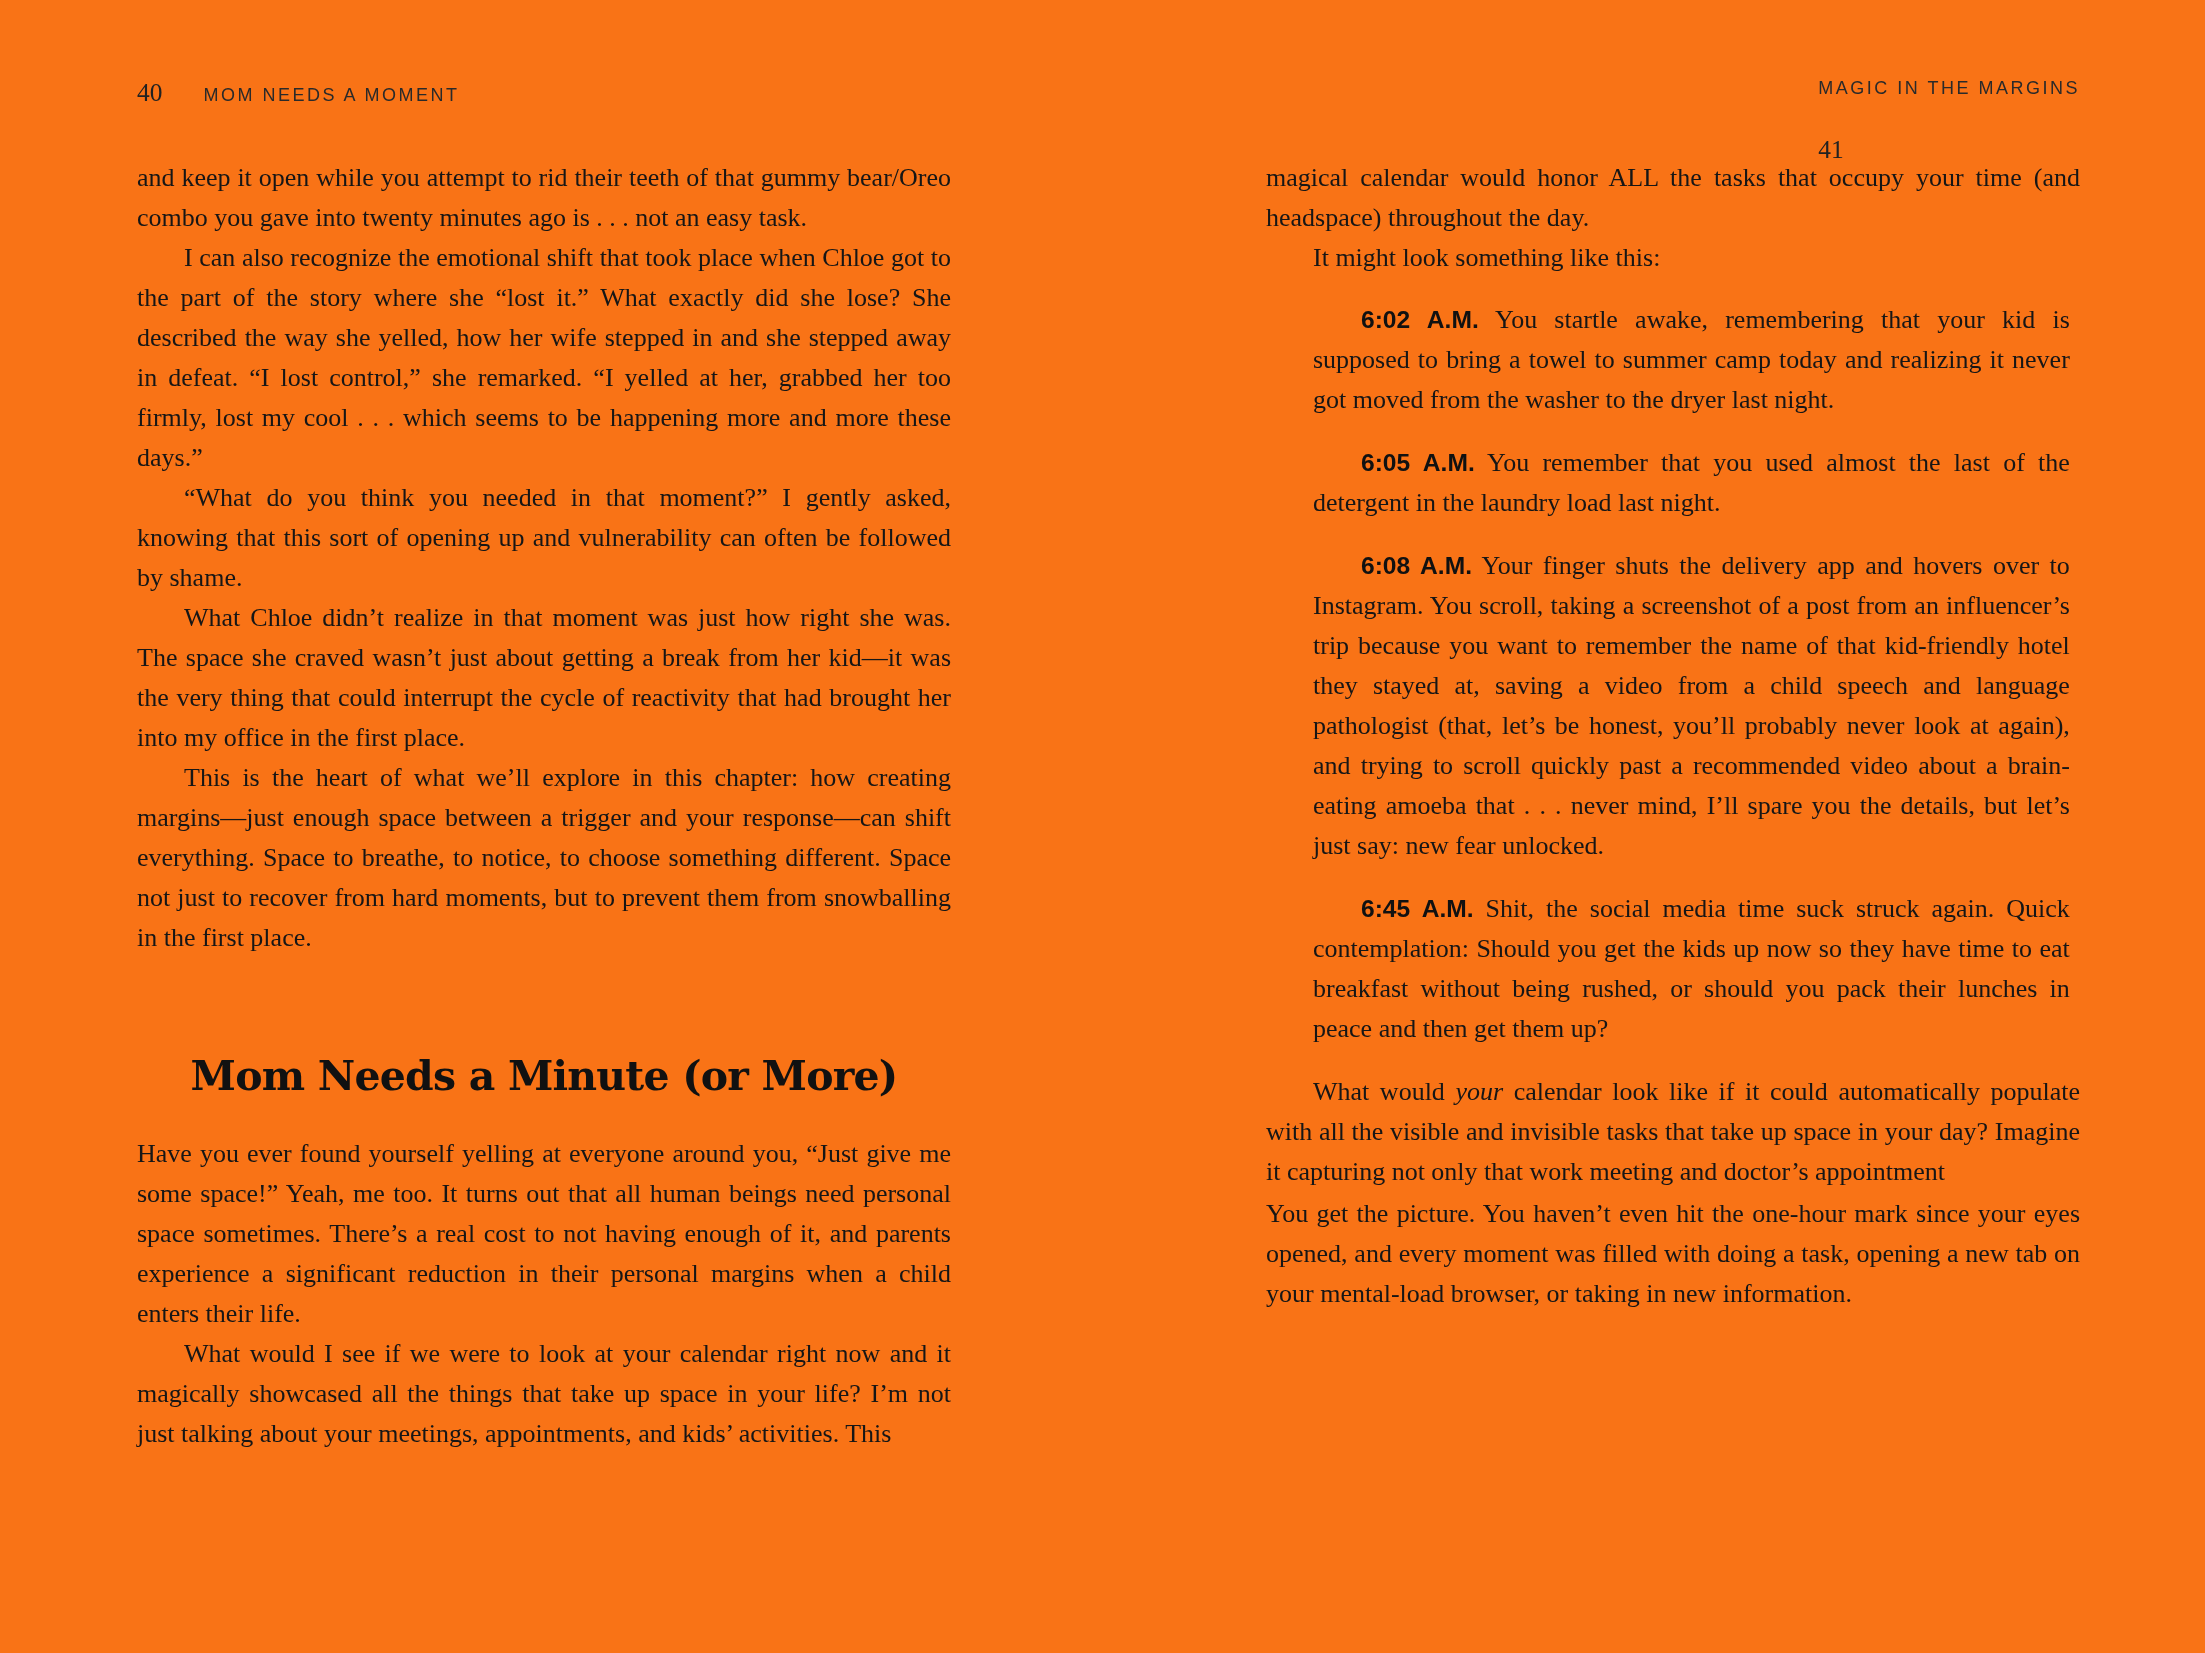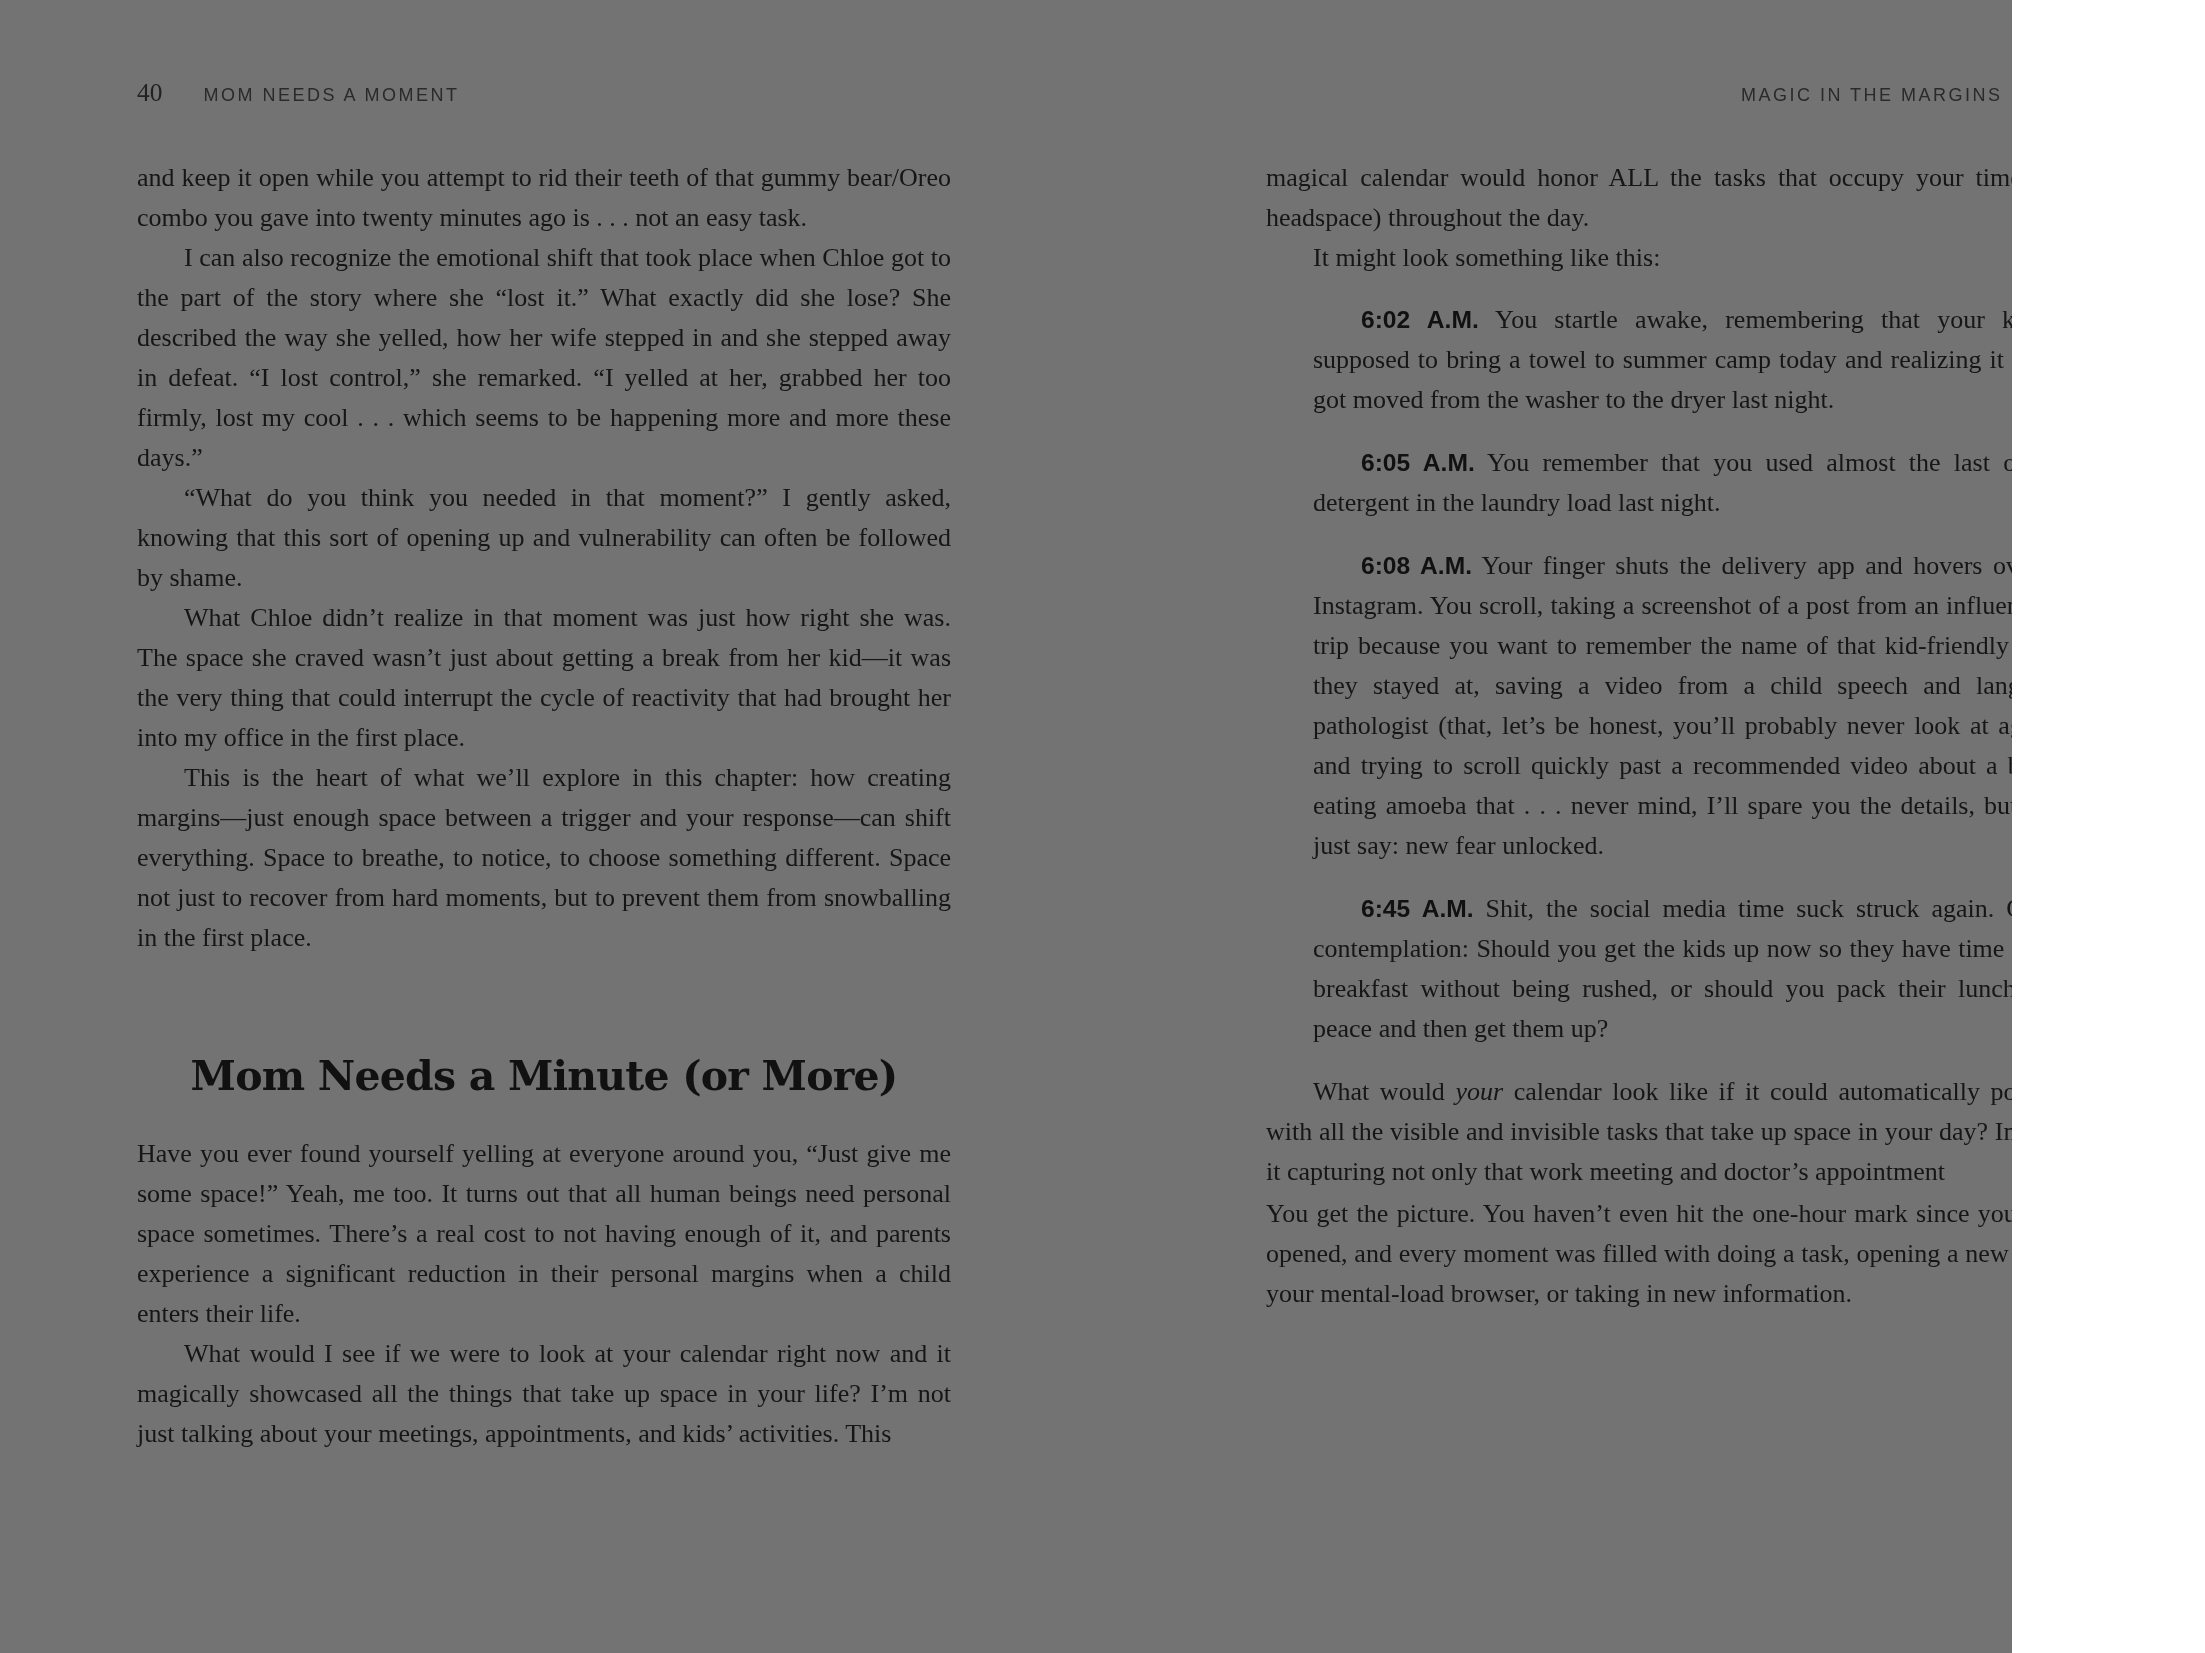--- a/index.html
+++ b/index.html
@@ -3,23 +3,23 @@
 <meta charset="utf-8">
 <title></title>
 <style>
   html, body {
     margin: 0;
     padding: 0;
     background: #ffffff;
   }
   .book {
     position: relative;
-    width: 2012px;
+    width: 2205px;
     height: 1654px;
-    background: #737373;
+    background: #f97316;
     overflow: hidden;
   }
   .page {
     position: absolute;
     top: 0;
     width: 1103px;
     height: 1654px;
     overflow: hidden;
   }
   .page-left  { left: 0; }
@@ -27,21 +27,21 @@
 
   
   .running-header {
     position: absolute;
     top: 78px;
     display: flex;
     align-items: baseline;
     white-space: nowrap;
   }
   .running-header.hdr-left  { left: 137px; gap: 41px; }
-  .running-header.hdr-right { right: 126px; gap: 52px; }
+  .running-header.hdr-right { right: 126px; gap: 36px; flex-direction: column; }
   .folio {
     font-family: "Liberation Serif", serif;
     font-size: 25.4px;
     color: #222222;
   }
   .running-head {
     font-family: "Liberation Sans", sans-serif;
     font-size: 18px;
     letter-spacing: 2.5px;
     color: #2a2a2a;

